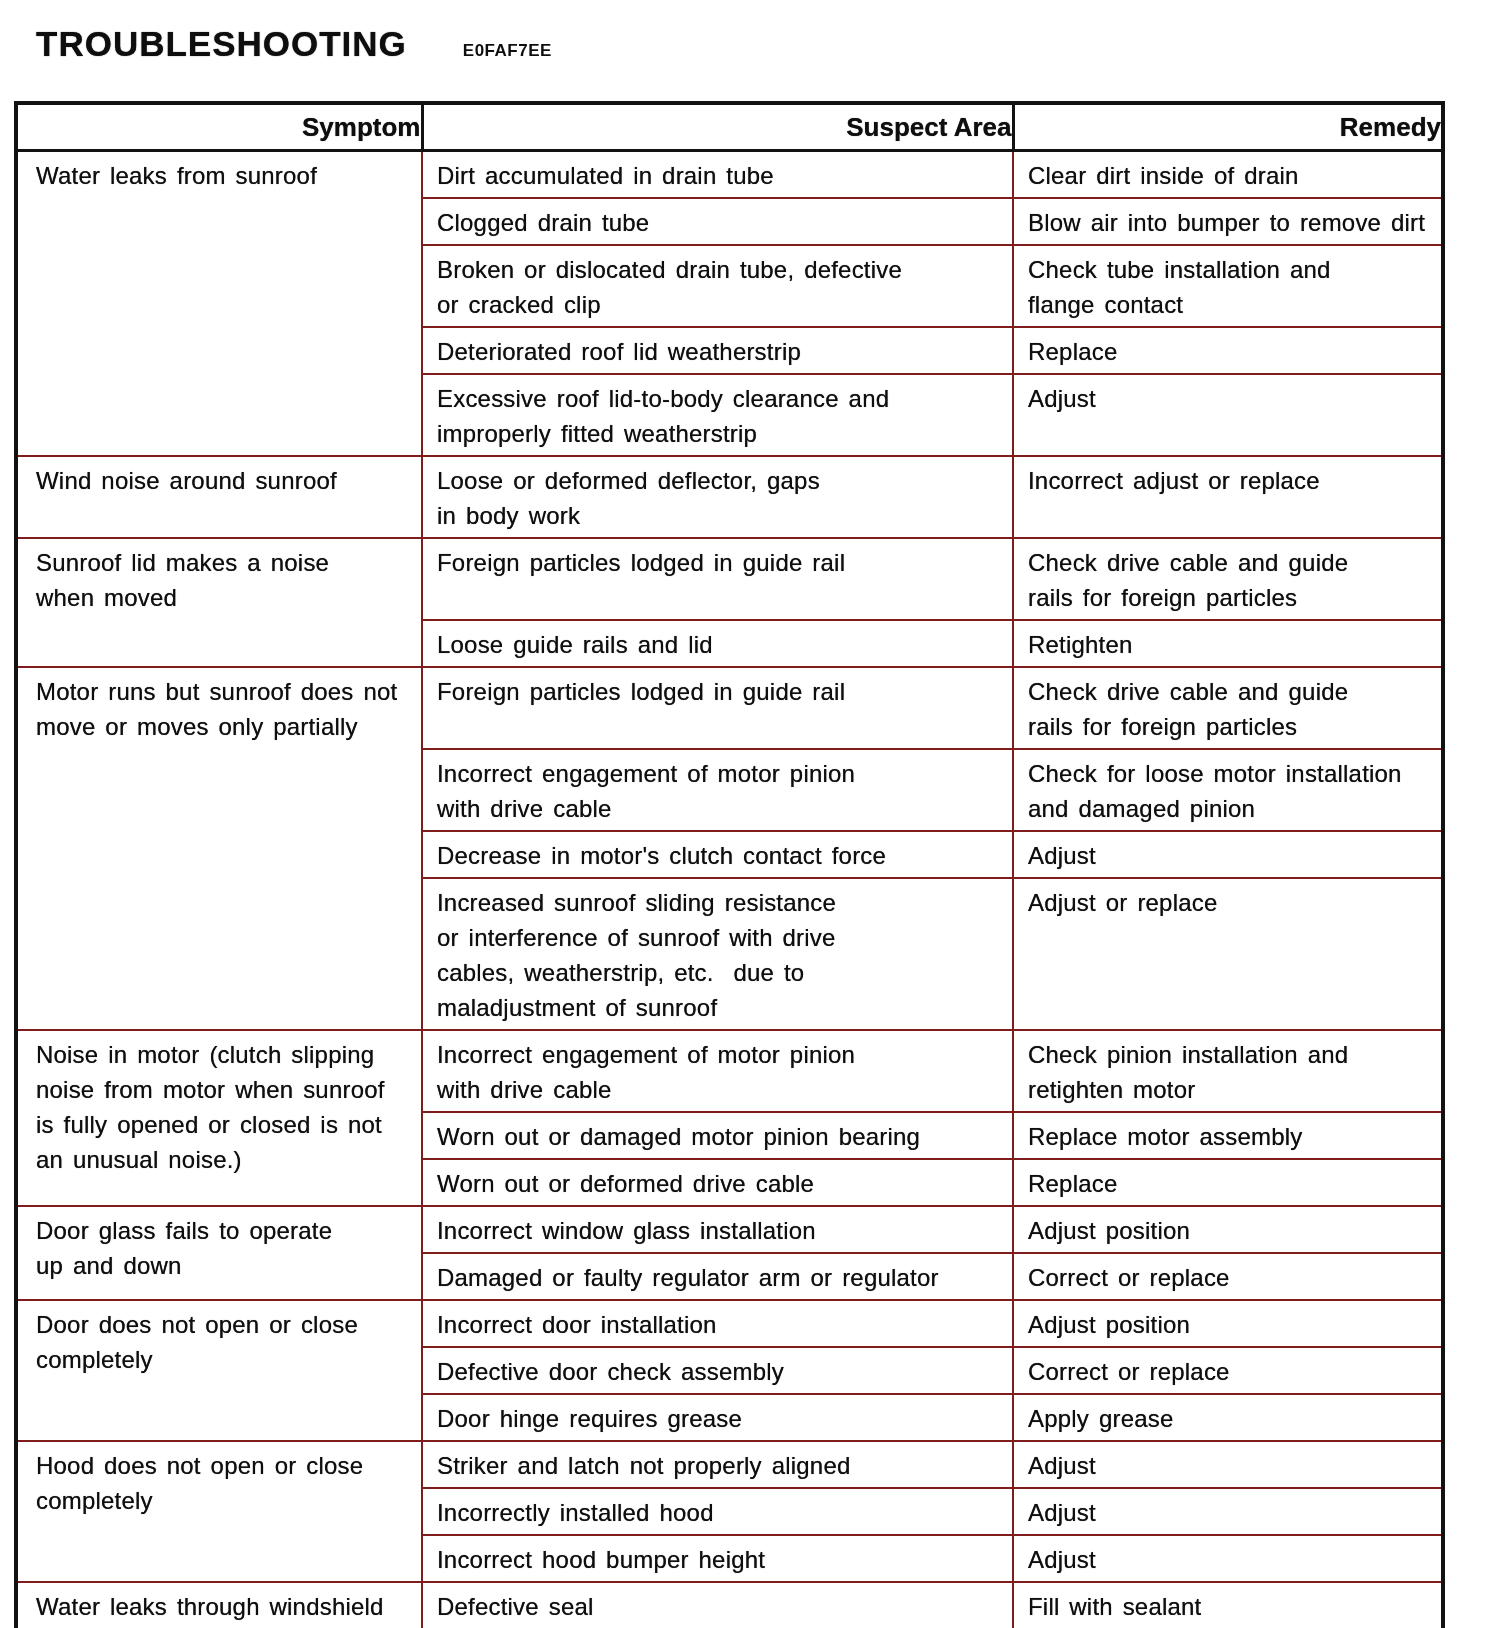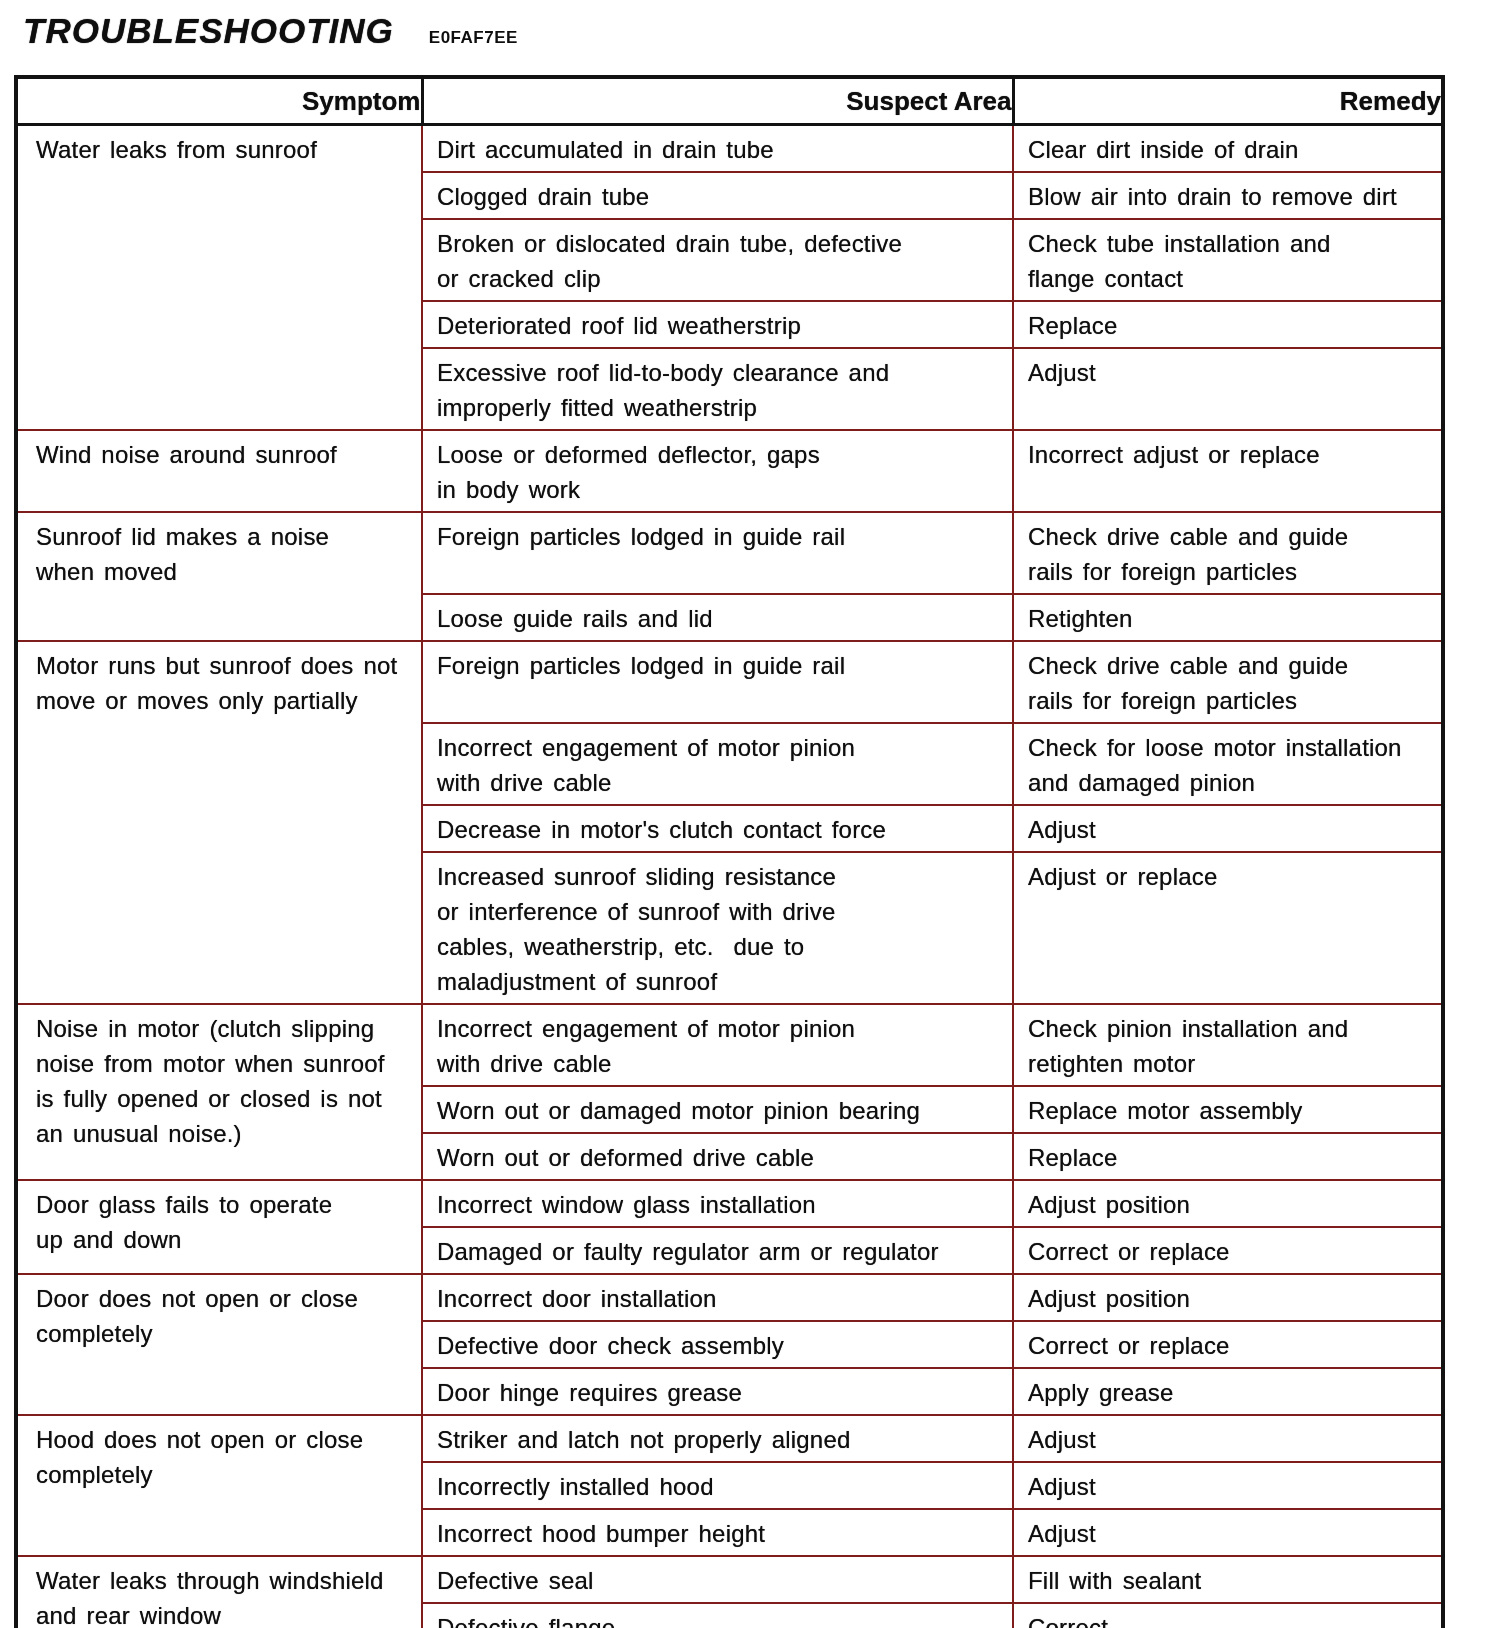--- a/index.html
+++ b/index.html
@@ -19,28 +19,27 @@
   }
   .title-row {
     display: flex;
     align-items: baseline;
     margin-left: 6px;
   }
   .doc-title {
     font-size: 35px;
     font-weight: bold;
     letter-spacing: 1px;
-    margin: 3px;
+    margin: 16px;
     text-shadow: 0 0 1px rgba(0,0,0,0.85);
-    font-style: italic;
   }
   .doc-code {
     font-size: 17px;
     font-weight: bold;
-    margin-left: 32px;
+    margin-left: 40px;
     letter-spacing: 0.5px;
   }
   table.ts {
     border-collapse: collapse;
     table-layout: fixed;
     width: 1427px;
     margin-top: 21px;
     border: 4px solid #121212;
   }
   table.ts th {
@@ -92,21 +91,21 @@
     </thead>
     <tbody>
 
       <tr>
         <td class="sym" rowspan="5">Water leaks from sunroof</td>
         <td>Dirt accumulated in drain tube</td>
         <td>Clear dirt inside of drain</td>
       </tr>
       <tr>
         <td>Clogged drain tube</td>
-        <td>Blow air into drain to remove dirt</td>
+        <td>Blow air into bumper to remove dirt</td>
       </tr>
       <tr>
         <td>Broken or dislocated drain tube, defective
 or cracked clip</td>
         <td>Check tube installation and
 flange contact</td>
       </tr>
       <tr>
         <td>Deteriorated roof lid weatherstrip</td>
         <td>Replace</td>

